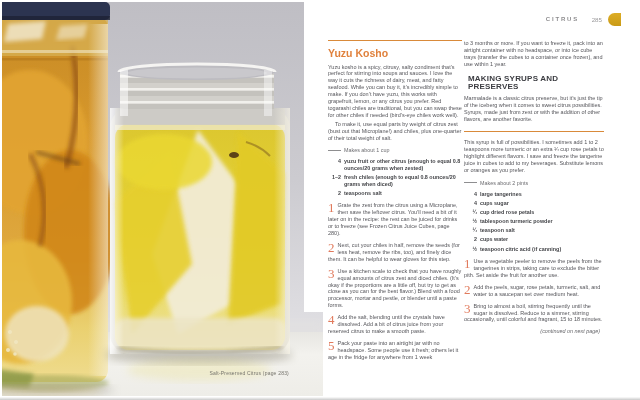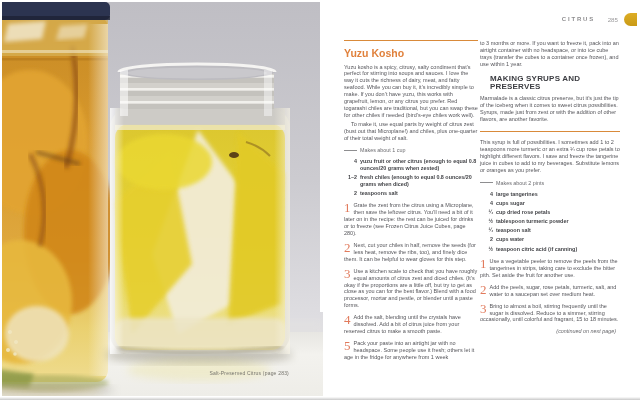--- a/index.html
+++ b/index.html
@@ -8,35 +8,35 @@
   .page-edge{position:absolute;left:0;bottom:0;width:100%;height:3px;
              background:linear-gradient(#fdfdfd,#c9c9c9);z-index:9;}
 
   
   .photo-page{position:absolute;left:2px;top:2px;width:321px;height:394px;overflow:hidden;}
   .photo-page svg{display:block;}
   .photo-caption{position:absolute;right:34px;bottom:20px;font-size:5px;letter-spacing:.2px;
                  color:#75736c;}
 
   
-  .text-page{position:absolute;left:320px;top:0;width:317px;height:312px;background:#ffffff;}
+  .text-page{position:absolute;left:304px;top:0;width:317px;height:312px;background:#ffffff;}
   .section-label{position:absolute;top:16px;right:42px;font-size:6px;font-weight:bold;
                  letter-spacing:1.8px;color:#8e8d8f;}
   .folio{position:absolute;top:16px;right:19px;font-size:6.2px;color:#9a999b;}
   .tab{position:absolute;top:13px;right:0;width:13px;height:13px;border-radius:7px 0 0 7px;
        background:linear-gradient(#ddad25,#c99a16);}
 
   .col{position:absolute;top:40px;}
   .col1{left:24px;width:134px;}
   .col2{left:160px;width:140px;}
 
   .rule{border-top:1.5px solid #d98a3a;margin:0 0 7px;}
   .col2 .rule{margin-top:9px;}
   h2{font-size:10.5px;line-height:11.5px;color:#e0813c;font-weight:bold;margin:0 0 4px;}
-  h3{font-size:8px;line-height:8.6px;color:#3c3d42;font-weight:bold;margin:7px 10px 3px;
+  h3{font-size:8px;line-height:8.6px;color:#3c3d42;font-weight:bold;margin:7px 4px 3px;
      letter-spacing:.2px;}
   p{font-size:5.5px;line-height:6.9px;color:#55555a;margin:0 0 4px;}
   p.indent{text-indent:7px;margin-top:-2px;}
 
   .yield{display:flex;align-items:center;gap:3px;margin:6px 0 5px;font-size:5.4px;color:#6e6e72;}
   .yield-dash{width:13px;border-top:1px solid #8e8e90;flex:none;}
 
   .ing-row{display:grid;grid-template-columns:13px 1fr;column-gap:3px;margin-bottom:2.5px;
            font-size:5.4px;line-height:6.6px;font-weight:bold;color:#45464a;}
   .ing-qty{text-align:right;}

